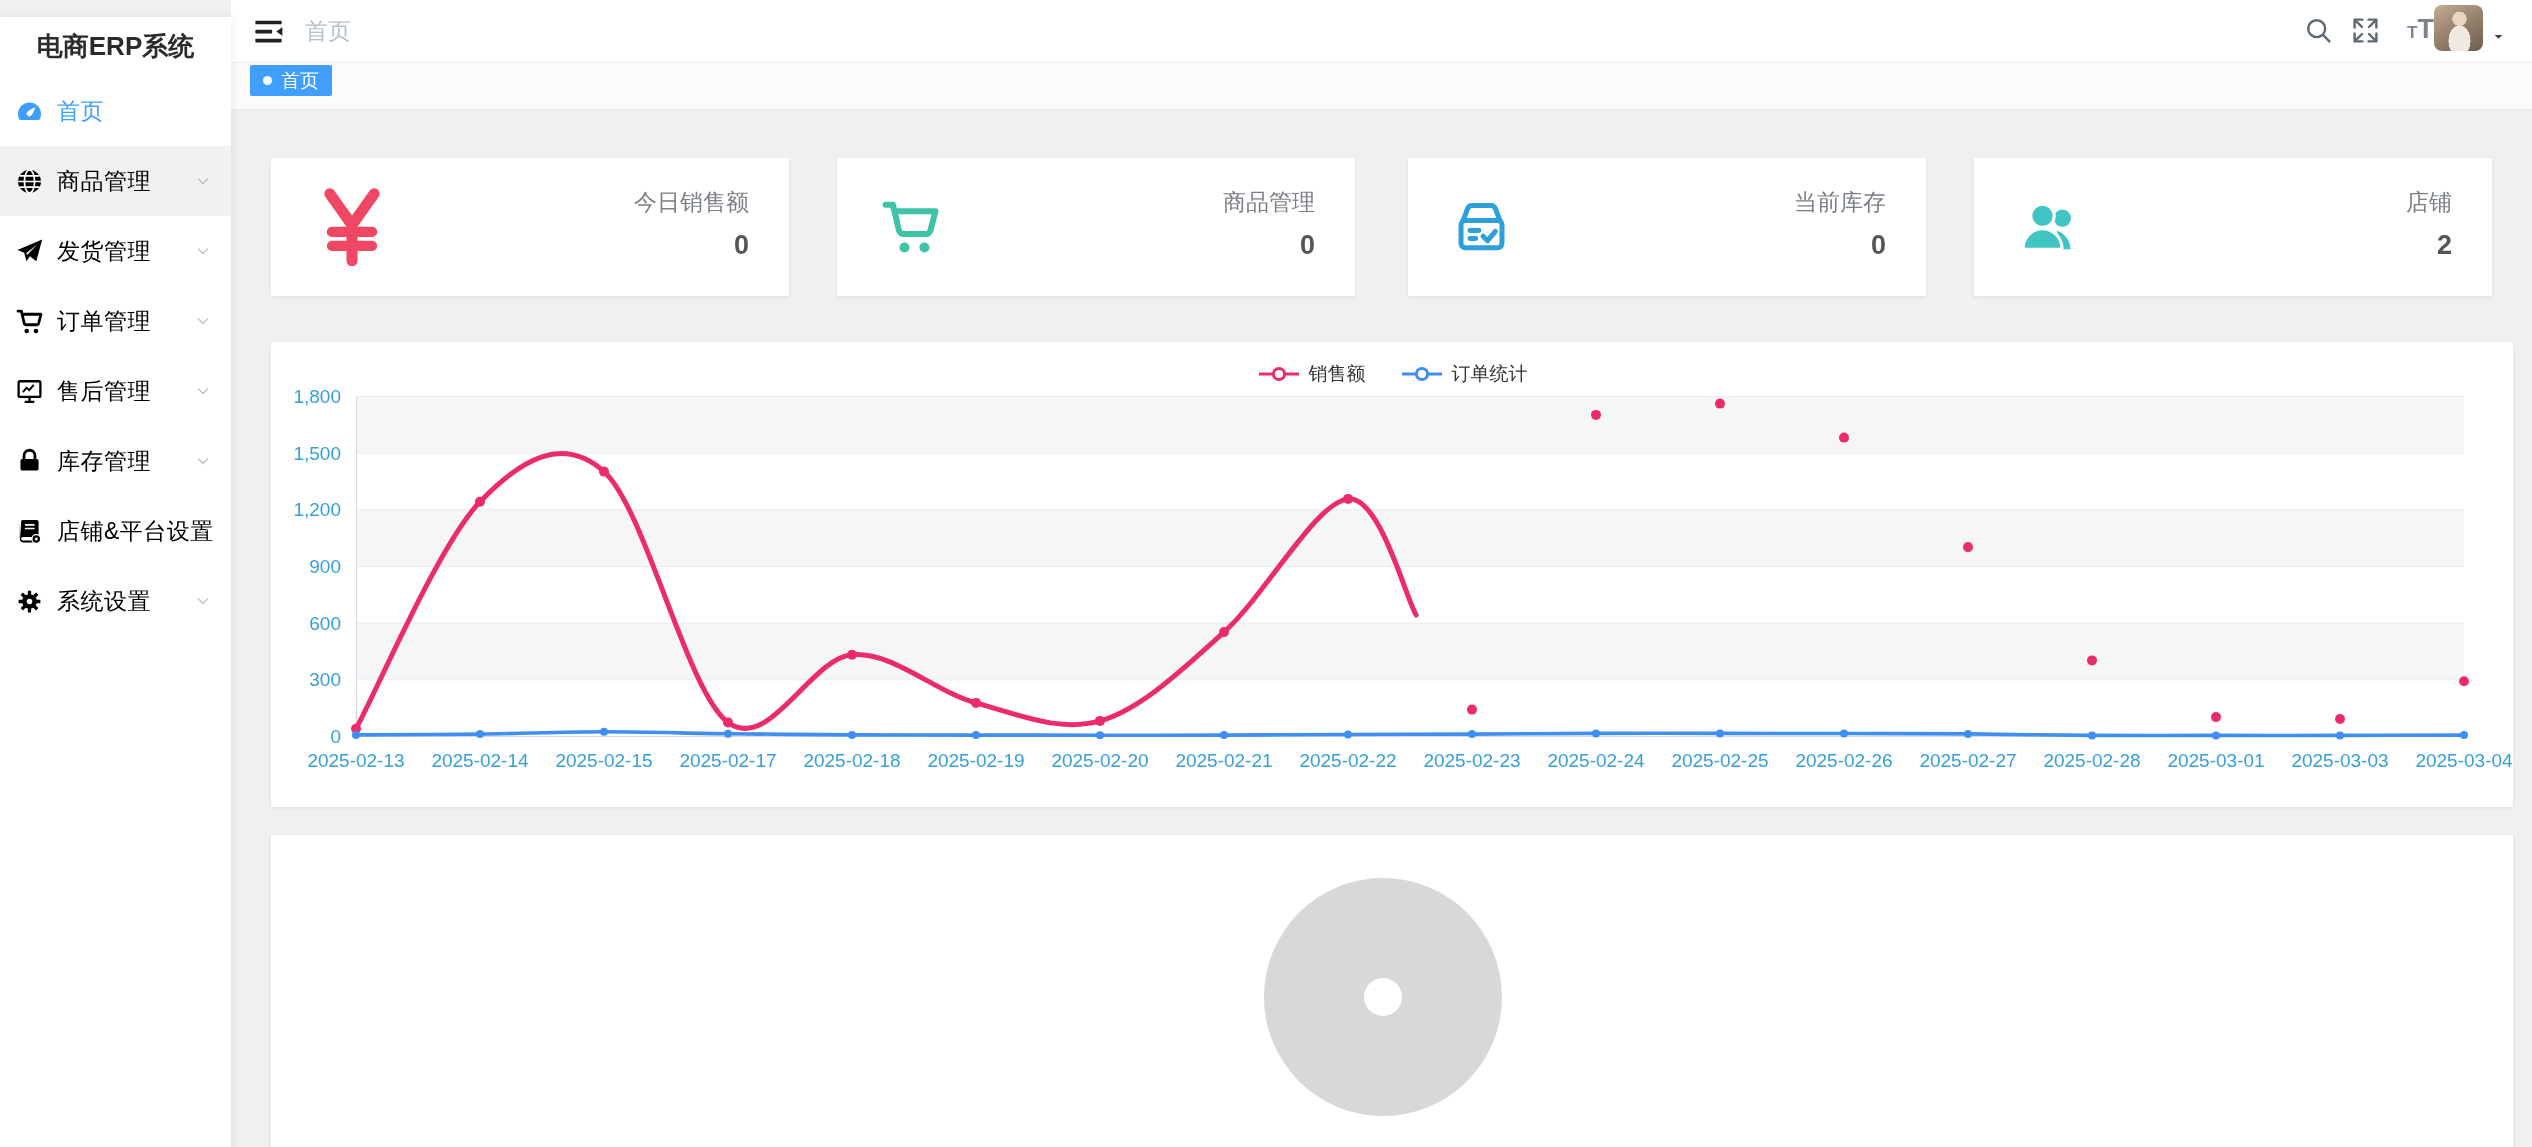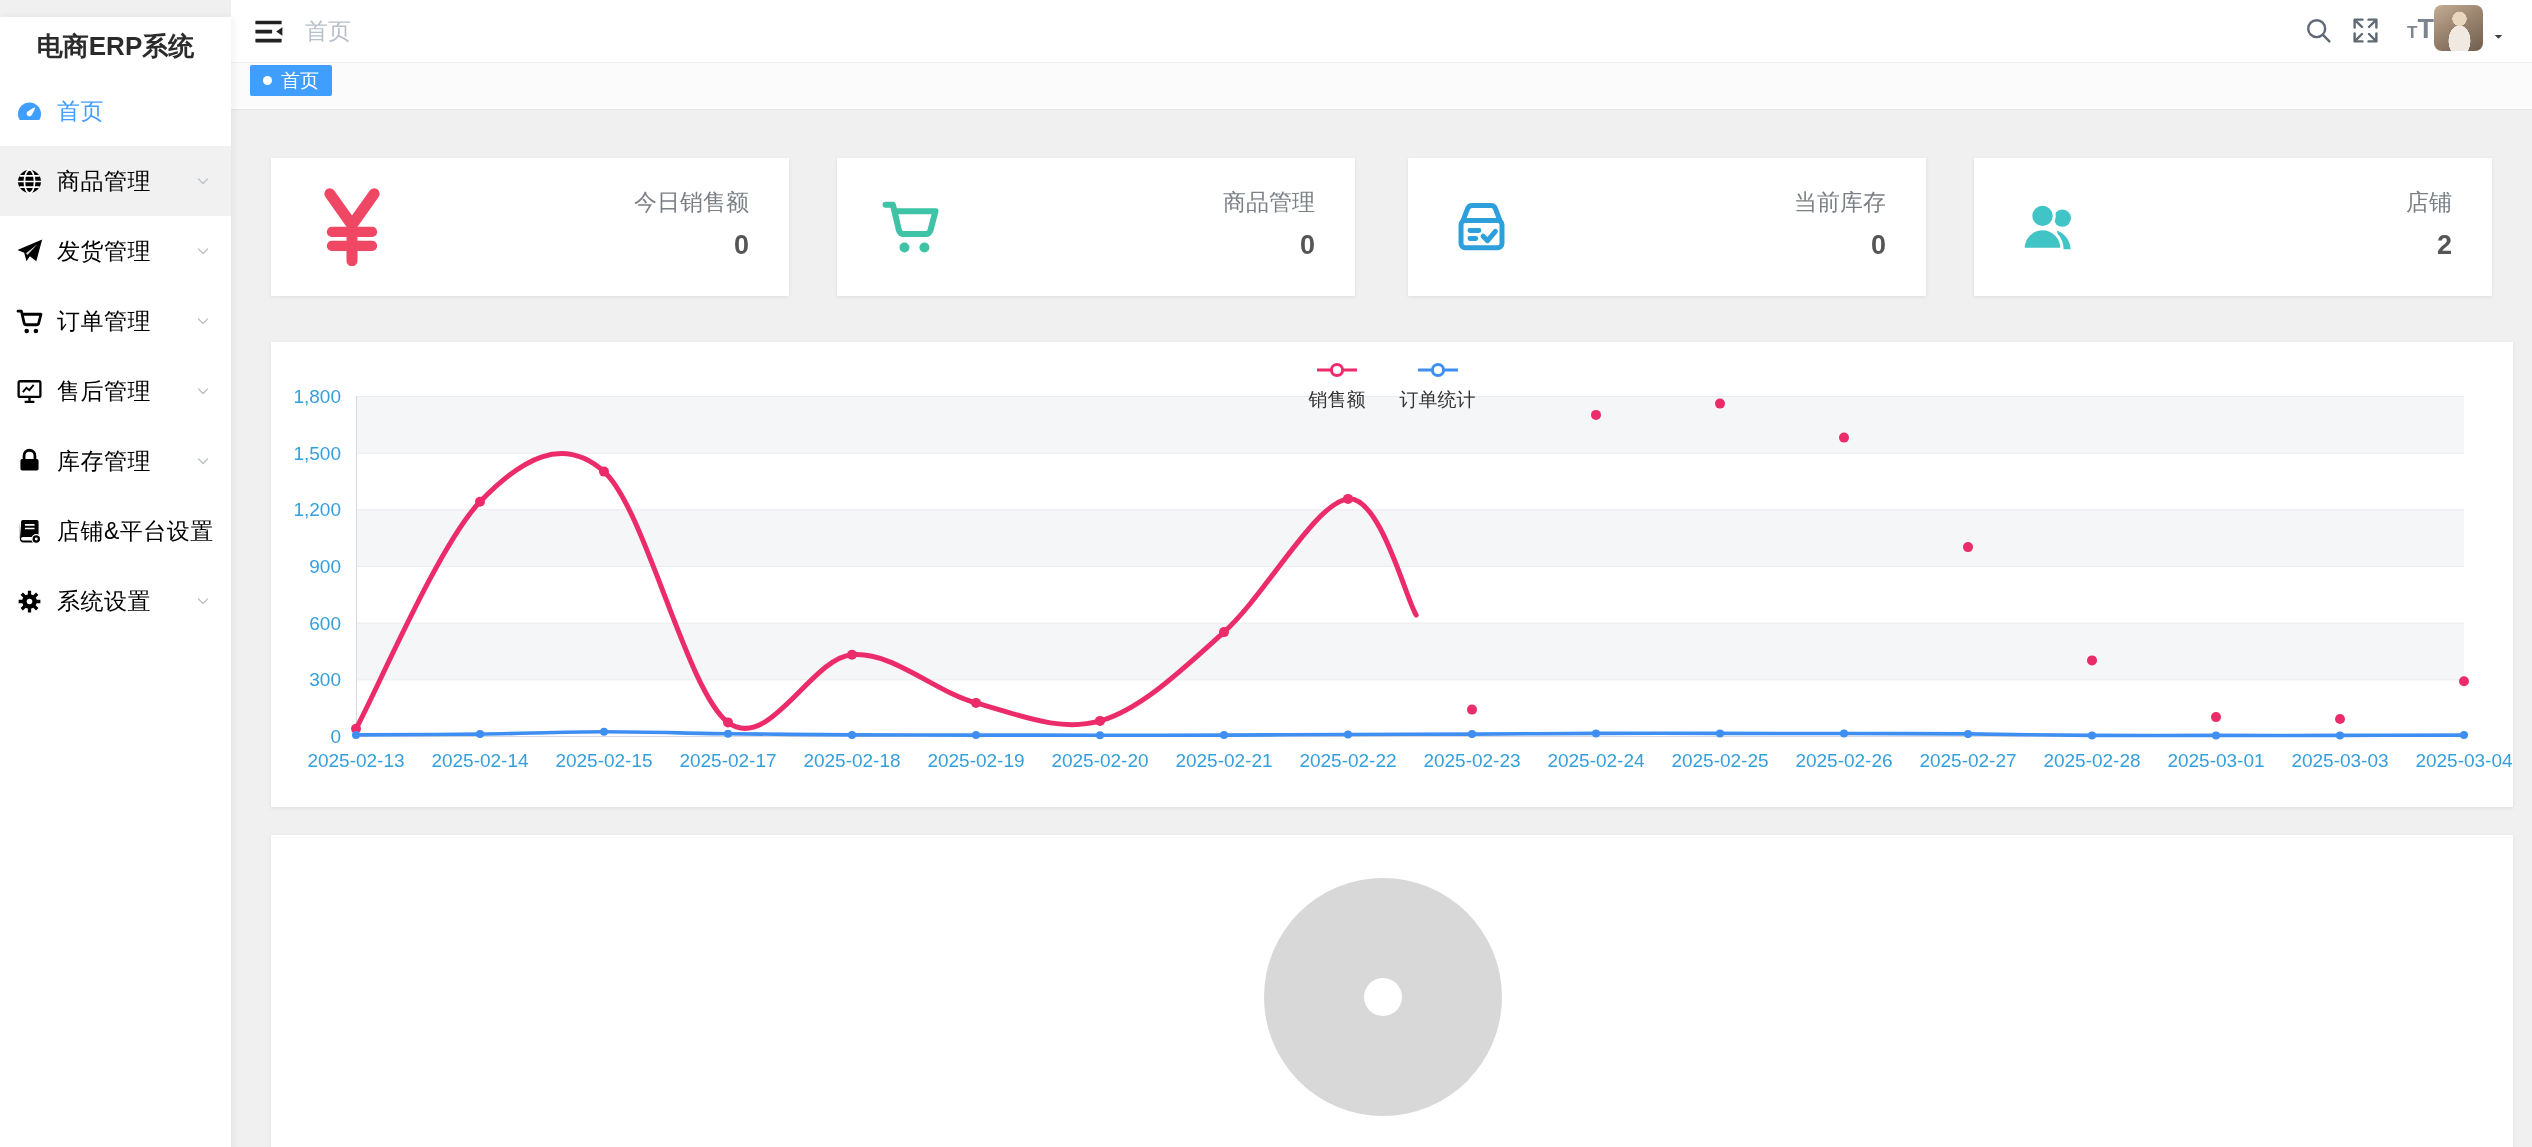--- a/index.html
+++ b/index.html
@@ -53,21 +53,21 @@
   .card{position:absolute;background:#fff;box-shadow:0 1px 4px rgba(0,0,0,.08);}
   .stat-card{top:48px;width:518px;height:138px;}
   .cicon{position:absolute;left:42px;top:50%;transform:translateY(-50%);}
   .cicon svg{width:100%;height:100%;}
   .meta{position:absolute;right:40px;top:29px;text-align:right;}
   .stat-lab{font-size:23px;color:#7a7f85;}
   .stat-val{font-size:27px;color:#555;font-weight:700;margin-top:12px;}
 
   .chart-card{left:40px;top:232px;width:2242px;height:465px;}
   .legend{position:absolute;top:19px;left:0;right:0;display:flex;justify-content:center;gap:34px;z-index:2;}
-  .legend-item{display:inline-flex;align-items:center;gap:8px;font-size:19px;color:#333;cursor:pointer;flex-direction:column;}
+  .legend-item{display:inline-flex;align-items:center;gap:8px;font-size:19px;color:#333;cursor:pointer;}
   .chart-holder{position:absolute;left:0;top:0;width:2242px;height:465px;}
 
   .pie-card{left:40px;top:725px;width:2242px;height:430px;}
   .donut{position:absolute;left:993px;top:43px;width:238px;height:238px;border-radius:50%;background:#d8d8d8;}
   .donut::after{content:"";position:absolute;left:50%;top:50%;width:38px;height:38px;margin:-19px 0 0 -19px;border-radius:50%;background:#fff;}
 </style>
 </head>
 <body>
 
 <aside class="sidebar">

